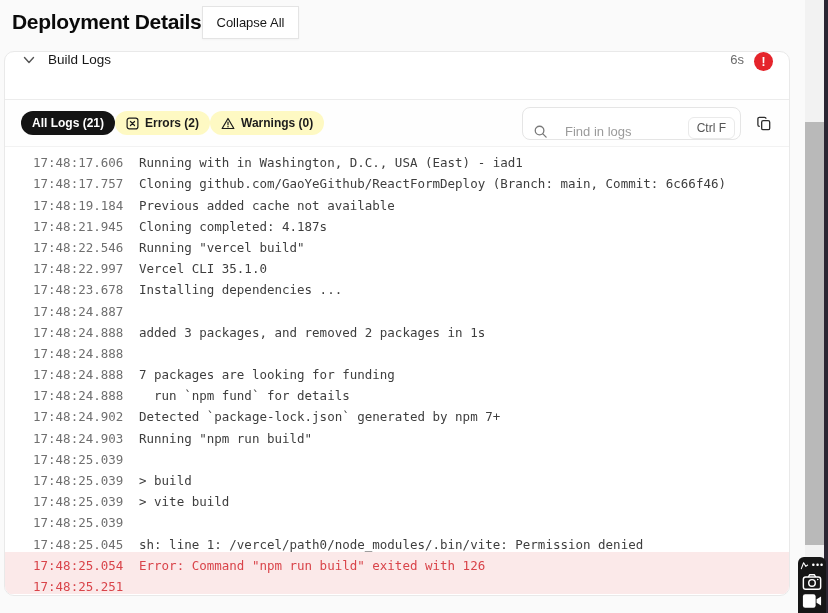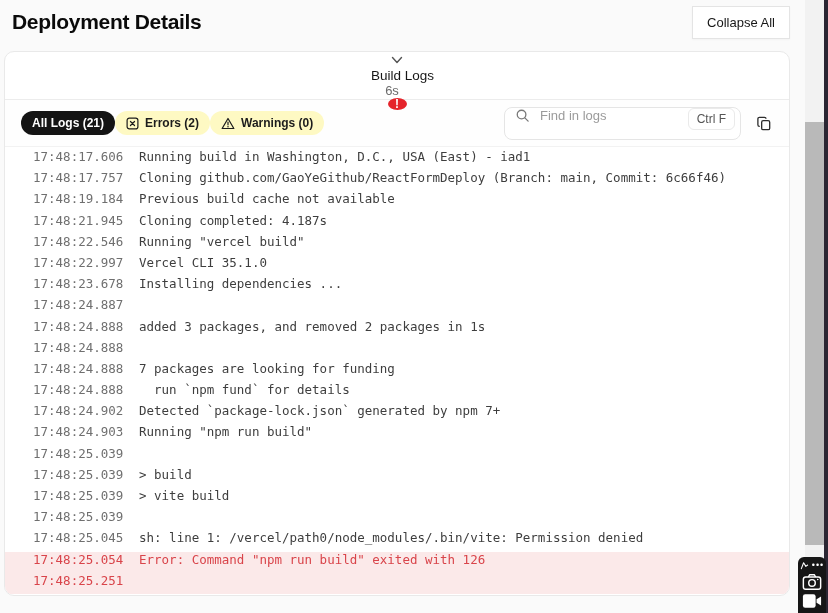--- a/index.html
+++ b/index.html
@@ -7,38 +7,38 @@
   body {
     font-family: "Liberation Sans", sans-serif;
     background: #fafafa;
     overflow: hidden;
     position: relative;
     color: #171717;
   }
   .page { position: absolute; left: 0; top: 0; width: 791px; }
 
   
-  .header { display: flex; align-items: flex-start; justify-content: space-between; padding: 6px 1px 12px 12px; }
+  .header { display: flex; align-items: flex-start; padding: 6px 1px 12px 12px; }
   .page-title { font-size: 21px; font-weight: 700; letter-spacing: -0.3px; color: #0a0a0a; padding-top: 4px; }
   .collapse-btn {
     background: #fff; border: 1px solid #e4e4e4; border-radius: 0;
     font-family: "Liberation Sans", sans-serif;
     font-size: 13px; color: #171717; padding: 8px 14px; cursor: pointer;
     box-shadow: 0 1px 2px rgba(0,0,0,.03);
   }
 
   
   .card {
     margin-left: 4px; width: 786px; height: 545px;
     background: #fff; border: 1px solid #e9e9e9; border-radius: 10px;
     overflow: hidden;
   }
 
   
-  .section-header { height: 48px; display: flex; align-items: center; padding: 0 16px; border-bottom: 1px solid #ececec; cursor: pointer; flex-direction: column; }
+  .section-header { height: 48px; display: flex; align-items: flex-start; padding: 0 16px; border-bottom: 1px solid #ececec; cursor: pointer; }
   .chev { display: inline-flex; color: #555; }
   .sec-title { font-size: 13.5px; font-weight: 500; margin-left: 11px; color: #171717; }
   .spacer { flex: 1; }
   .duration { font-size: 13px; color: #6b6b6b; margin-right: 10px; }
   .err-badge {
     width: 19px; height: 19px; border-radius: 50%;
     background: var(--badge-red, #e5242b); color: #fff;
     display: inline-flex; align-items: center; justify-content: center;
     font-size: 12px; font-weight: 700; line-height: 1;
   }
@@ -49,38 +49,38 @@
   .pill {
     height: 24px; border-radius: 12px; border: none; cursor: pointer;
     background: #fef9c3; color: #1c1c1c; font-family: "Liberation Sans", sans-serif;
     font-size: 12px; font-weight: 600; padding: 0 11px;
     display: inline-flex; align-items: center; gap: 6px;
   }
   .pill.active { background: var(--pill-active-bg, #141414); color: #fff; }
   .pill .p-icon { display: inline-flex; }
 
   .search {
-    margin-left: auto; width: 237px; height: 33px;
+    margin-left: auto; width: 219px; height: 33px;
     border: 1px solid #e5e5e5; border-radius: 8px; background: #fff;
-    display: flex; align-items: flex-start; padding: 0 5px 0 10px; gap: 10px;
+    display: flex; align-items: flex-end; padding: 0 5px 0 10px; gap: 17px;
   }
   .search input {
     border: none; outline: none; flex: 1; min-width: 0;
     font-family: "Liberation Sans", sans-serif; font-size: 13px; color: #171717; background: transparent;
   }
   .search input::placeholder { color: #9b9b9b; }
   .kbd {
     border: 1px solid #eaeaea; border-radius: 6px; background: #fff;
     font-size: 12px; color: #555; padding: 3px 8px; white-space: nowrap;
   }
   .copy-btn { background: none; border: none; cursor: pointer; margin-left: 11px; display: inline-flex; padding: 4px; color: #2d2d2d; }
 
   
   .log-area { font-family: "DejaVu Sans Mono", "Liberation Mono", monospace; font-size: 12.5px; padding-top: 2px; }
-  .log-row { display: flex; height: 21.2px; align-items: flex-start; }
+  .log-row { display: flex; height: 21.2px; align-items: flex-end; }
   .log-row .ts { color: #6f6f6f; padding-left: 28px; width: 134px; flex: none; white-space: pre; }
   .log-row .msg { color: #3e3e3e; white-space: pre; }
   .log-row.error { background: var(--error-bg, #fbe9e9); }
   .log-row.error .ts, .log-row.error .msg { color: var(--error-red, #d9444a); }
 
   
   .scrollbar { position: absolute; top: 0; right: 4px; width: 19px; height: 613px; background: #f2f2f2; }
   .scroll-thumb { position: absolute; top: 122px; left: 0; width: 19px; height: 423px; background: #b9b9b9; }
   .window-edge { position: absolute; top: 0; right: 0; width: 4px; height: 613px; background: #2b2633; }
 
@@ -162,31 +162,31 @@
               <rect x="6" y="6" width="8.5" height="9.5" rx="1.6" stroke="#2d2d2d" stroke-width="1.4"></rect>
               <path d="M4 12 H3.6 A1.6 1.6 0 0 1 2 10.4 V4.1 A1.6 1.6 0 0 1 3.6 2.5 H9 A1.6 1.6 0 0 1 10.6 4.1" stroke="#2d2d2d" stroke-width="1.4"></path>
             </svg>
         </span>
       </button>
     </div>
 
     <div class="log-area">
   <div class="log-row">
     <span class="ts">17:48:17.606</span>
-    <span class="msg">Running build in Washington, D.C., USA (East) - iad1</span>
+    <span class="msg">Running with in Washington, D.C., USA (East) - iad1</span>
   </div>
 
   <div class="log-row">
     <span class="ts">17:48:17.757</span>
     <span class="msg">Cloning github.com/GaoYeGithub/ReactFormDeploy (Branch: main, Commit: 6c66f46)</span>
   </div>
 
   <div class="log-row">
     <span class="ts">17:48:19.184</span>
-    <span class="msg">Previous build cache not available</span>
+    <span class="msg">Previous added cache not available</span>
   </div>
 
   <div class="log-row">
     <span class="ts">17:48:21.945</span>
     <span class="msg">Cloning completed: 4.187s</span>
   </div>
 
   <div class="log-row">
     <span class="ts">17:48:22.546</span>
     <span class="msg">Running "vercel build"</span>

